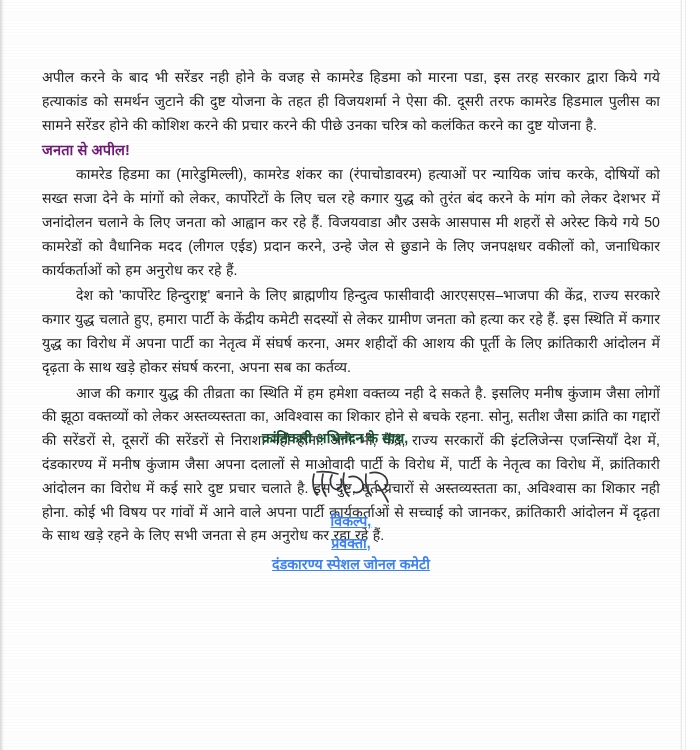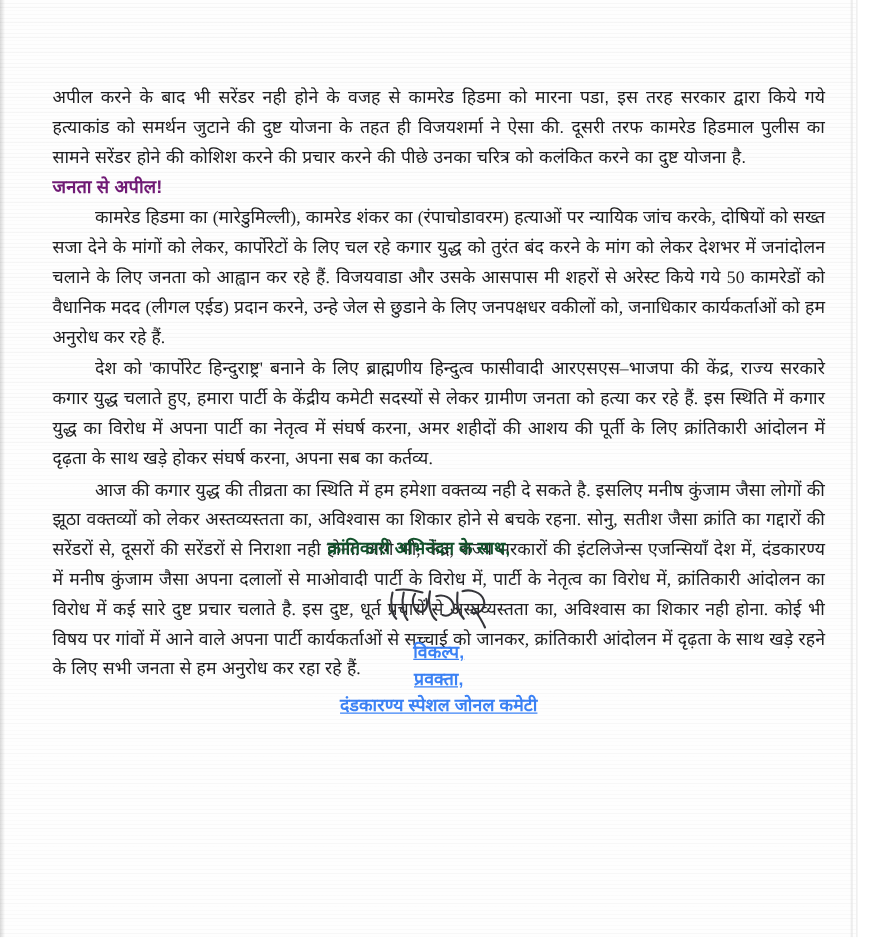--- a/index.html
+++ b/index.html
@@ -70,21 +70,20 @@
     color: #1d1d1f;
     text-align: justify;
     text-justify: inter-word;
     word-spacing: 0.5px;
     letter-spacing: 0.05px;
     font-weight: 400;
     text-rendering: optimizeLegibility;
   }
   p.para.indent {
     text-indent: 34px;
-    font-family: Liberation Serif, serif;
   }
   p.para:last-of-type {
     margin-bottom: 0;
   }
 
   h2.appeal-heading {
     margin: 1px 0 1px 0;
     font-size: 14.6px;
     line-height: 23px;
     font-weight: bold;

